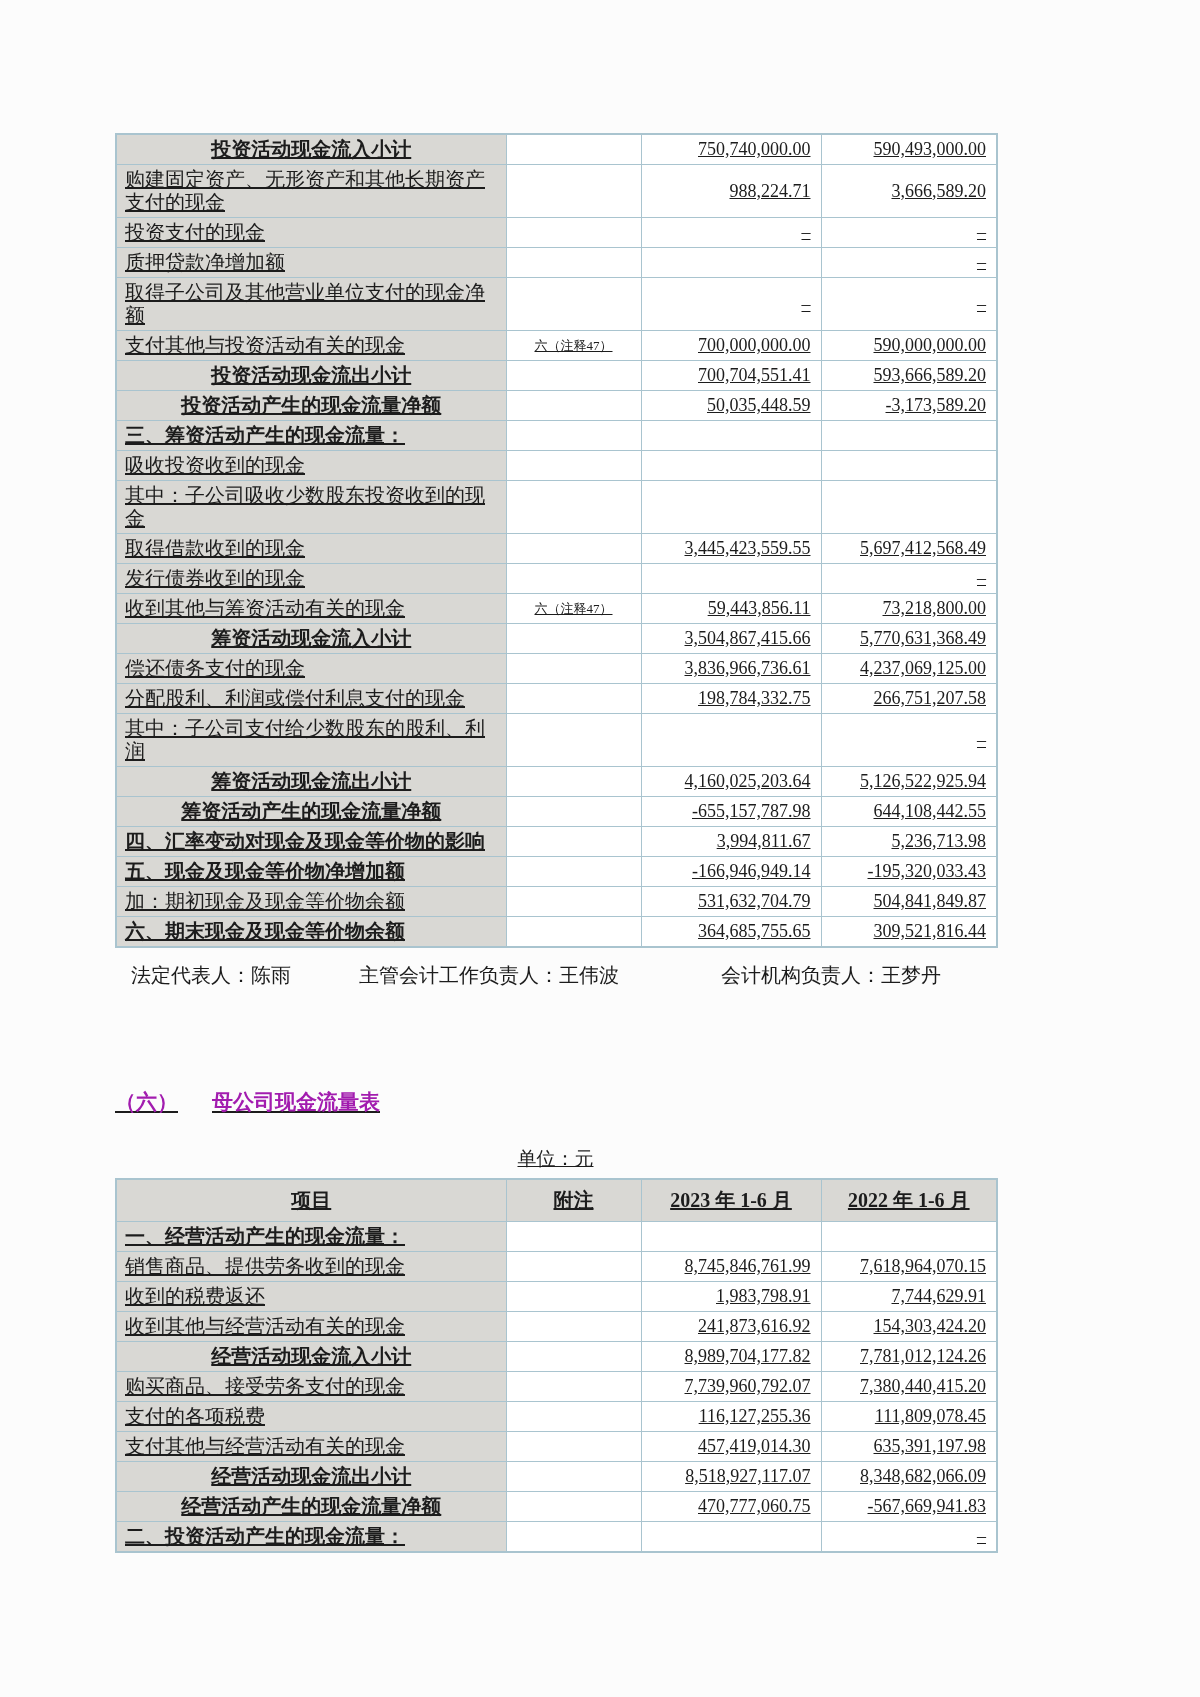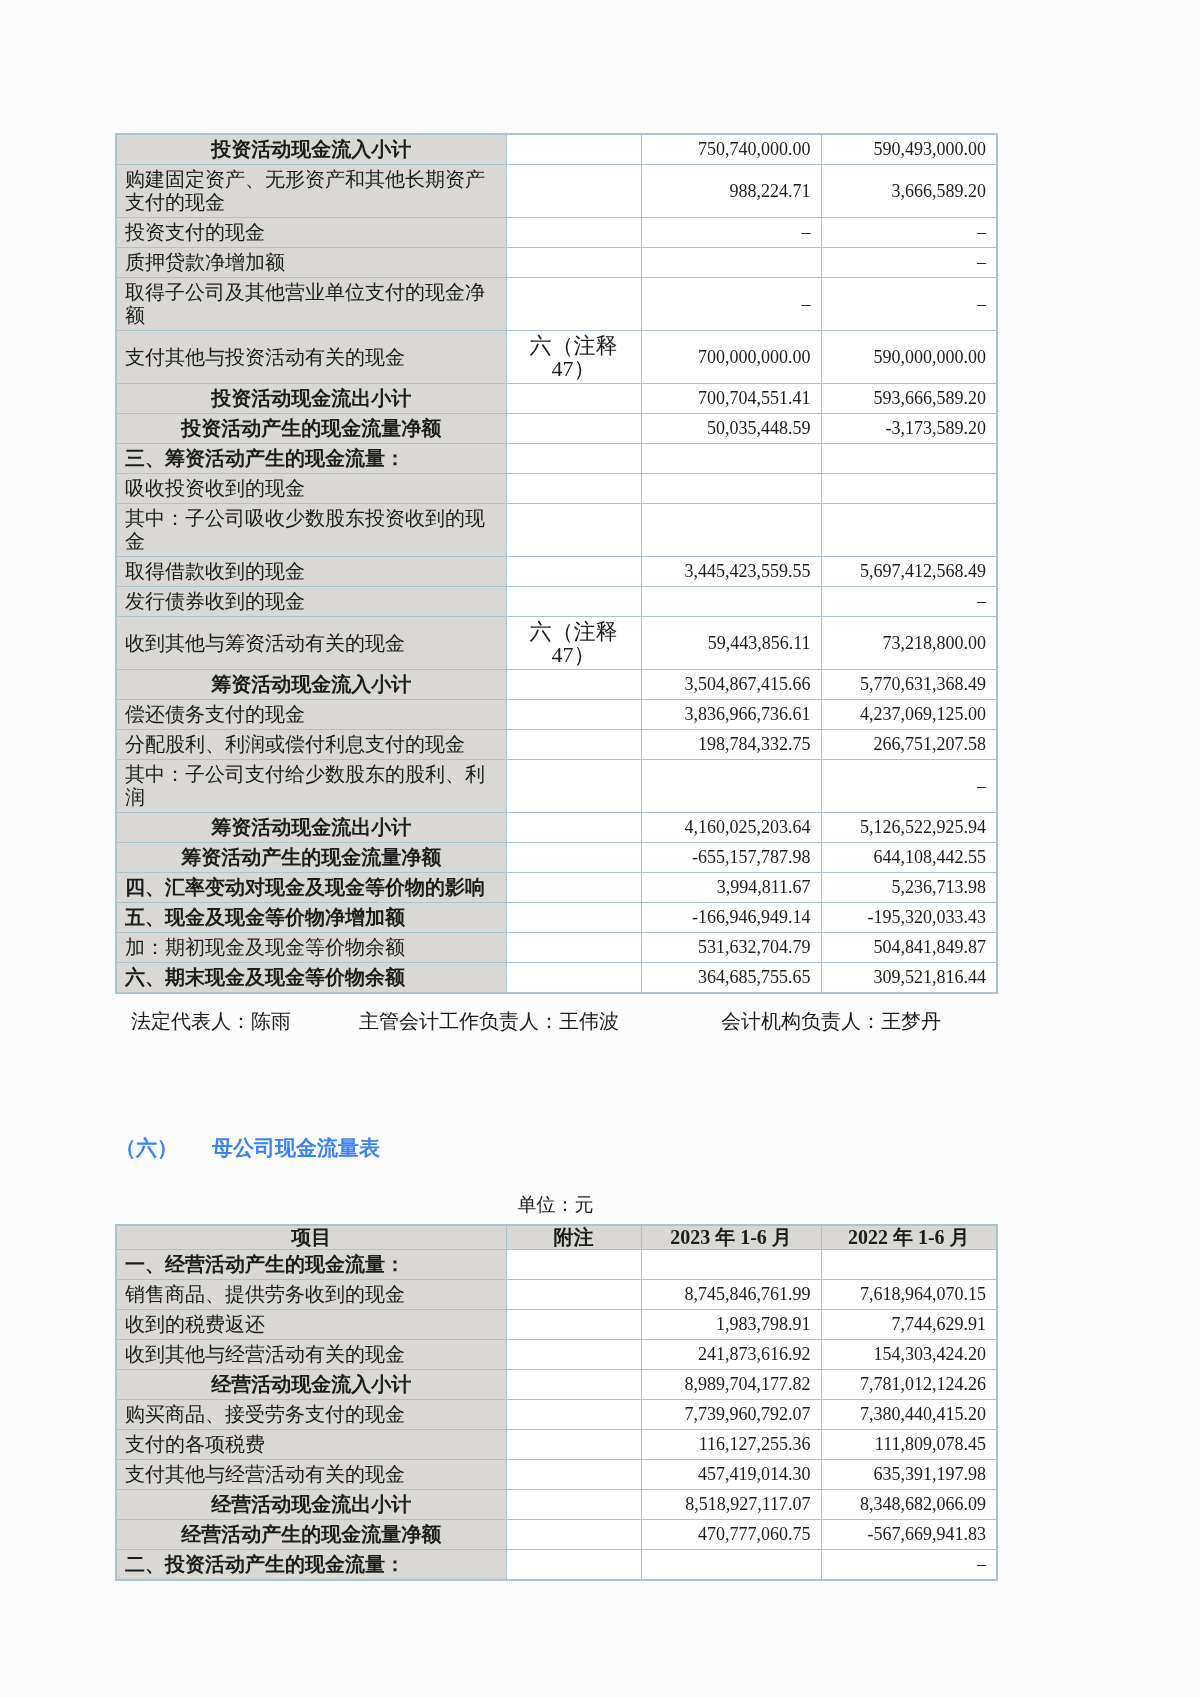--- a/index.html
+++ b/index.html
@@ -4,21 +4,21 @@
 <style>
   html,body{margin:0;padding:0;}
   body{
     width:1200px;height:1697px;
     background:#fcfcfc;
     font-family:"Liberation Serif","DejaVu Serif",serif;
     color:#1c1c1c;
     position:relative;
   }
   .content{
-    position:absolute;left:115px;top:133px;width:881px;
+    position:absolute;left:115px;top:133px;width:881px;text-decoration:underline;
   }
   table.fin{
     border-collapse:collapse;
     table-layout:fixed;
     width:881px;
     border:2px solid #a9c4cf;
   }
   table.fin col.c1{width:390px;}
   table.fin col.c2{width:135px;}
   table.fin col.c3{width:180px;}
@@ -26,55 +26,55 @@
   table.fin td, table.fin th{
     border:1px solid #a9c4cf;
     font-size:20px;
     line-height:23px;
     padding:3px 8px;
     vertical-align:middle;
     overflow:hidden;
   }
   
   table.fin td.c-item{background:#d9d8d4;text-align:left;}
-  table.fin td.c-note{text-align:center;font-size:22px;}
+  table.fin td.c-note{text-align:center;font-size:13px;}
   table.fin td.c-num{
     text-align:right;
     font-size:18px;
     padding-right:10px;
     font-family:"Liberation Serif","DejaVu Serif",serif;
     background:#ffffff;
   }
   table.fin td.c-note{background:#ffffff;}
   tr.row-subtotal td.c-item{font-weight:bold;text-align:center;}
   tr.row-section td{background:#d9d8d4;}
   tr.row-section td.c-item{font-weight:bold;}
   tr.row-section-inline td.c-item{font-weight:bold;}
   table.fin thead th{
     background:#d9d8d4;
     font-weight:bold;
     text-align:center;
     font-size:20px;
-    padding:0 4px;
+    padding:9px 4px;
   }
   .signatures{
     position:relative;
     height:26px;
     margin-top:14px;
     font-size:20px;
   }
   .signatures span{position:absolute;top:0;white-space:nowrap;}
   .sig-1{left:16px;}
   .sig-2{left:244px;}
   .sig-3{left:606px;}
   .section-heading{
     margin-top:100px;
     font-size:21px;
     font-weight:bold;
-    color:#3b82f6;
+    color:#a21caf;
   }
   .section-heading .num{margin-right:34px;}
   .unit-line{
     margin-top:30px;
     margin-bottom:6px;
     text-align:center;
     font-size:19px;
   }
 </style>
 </head>

